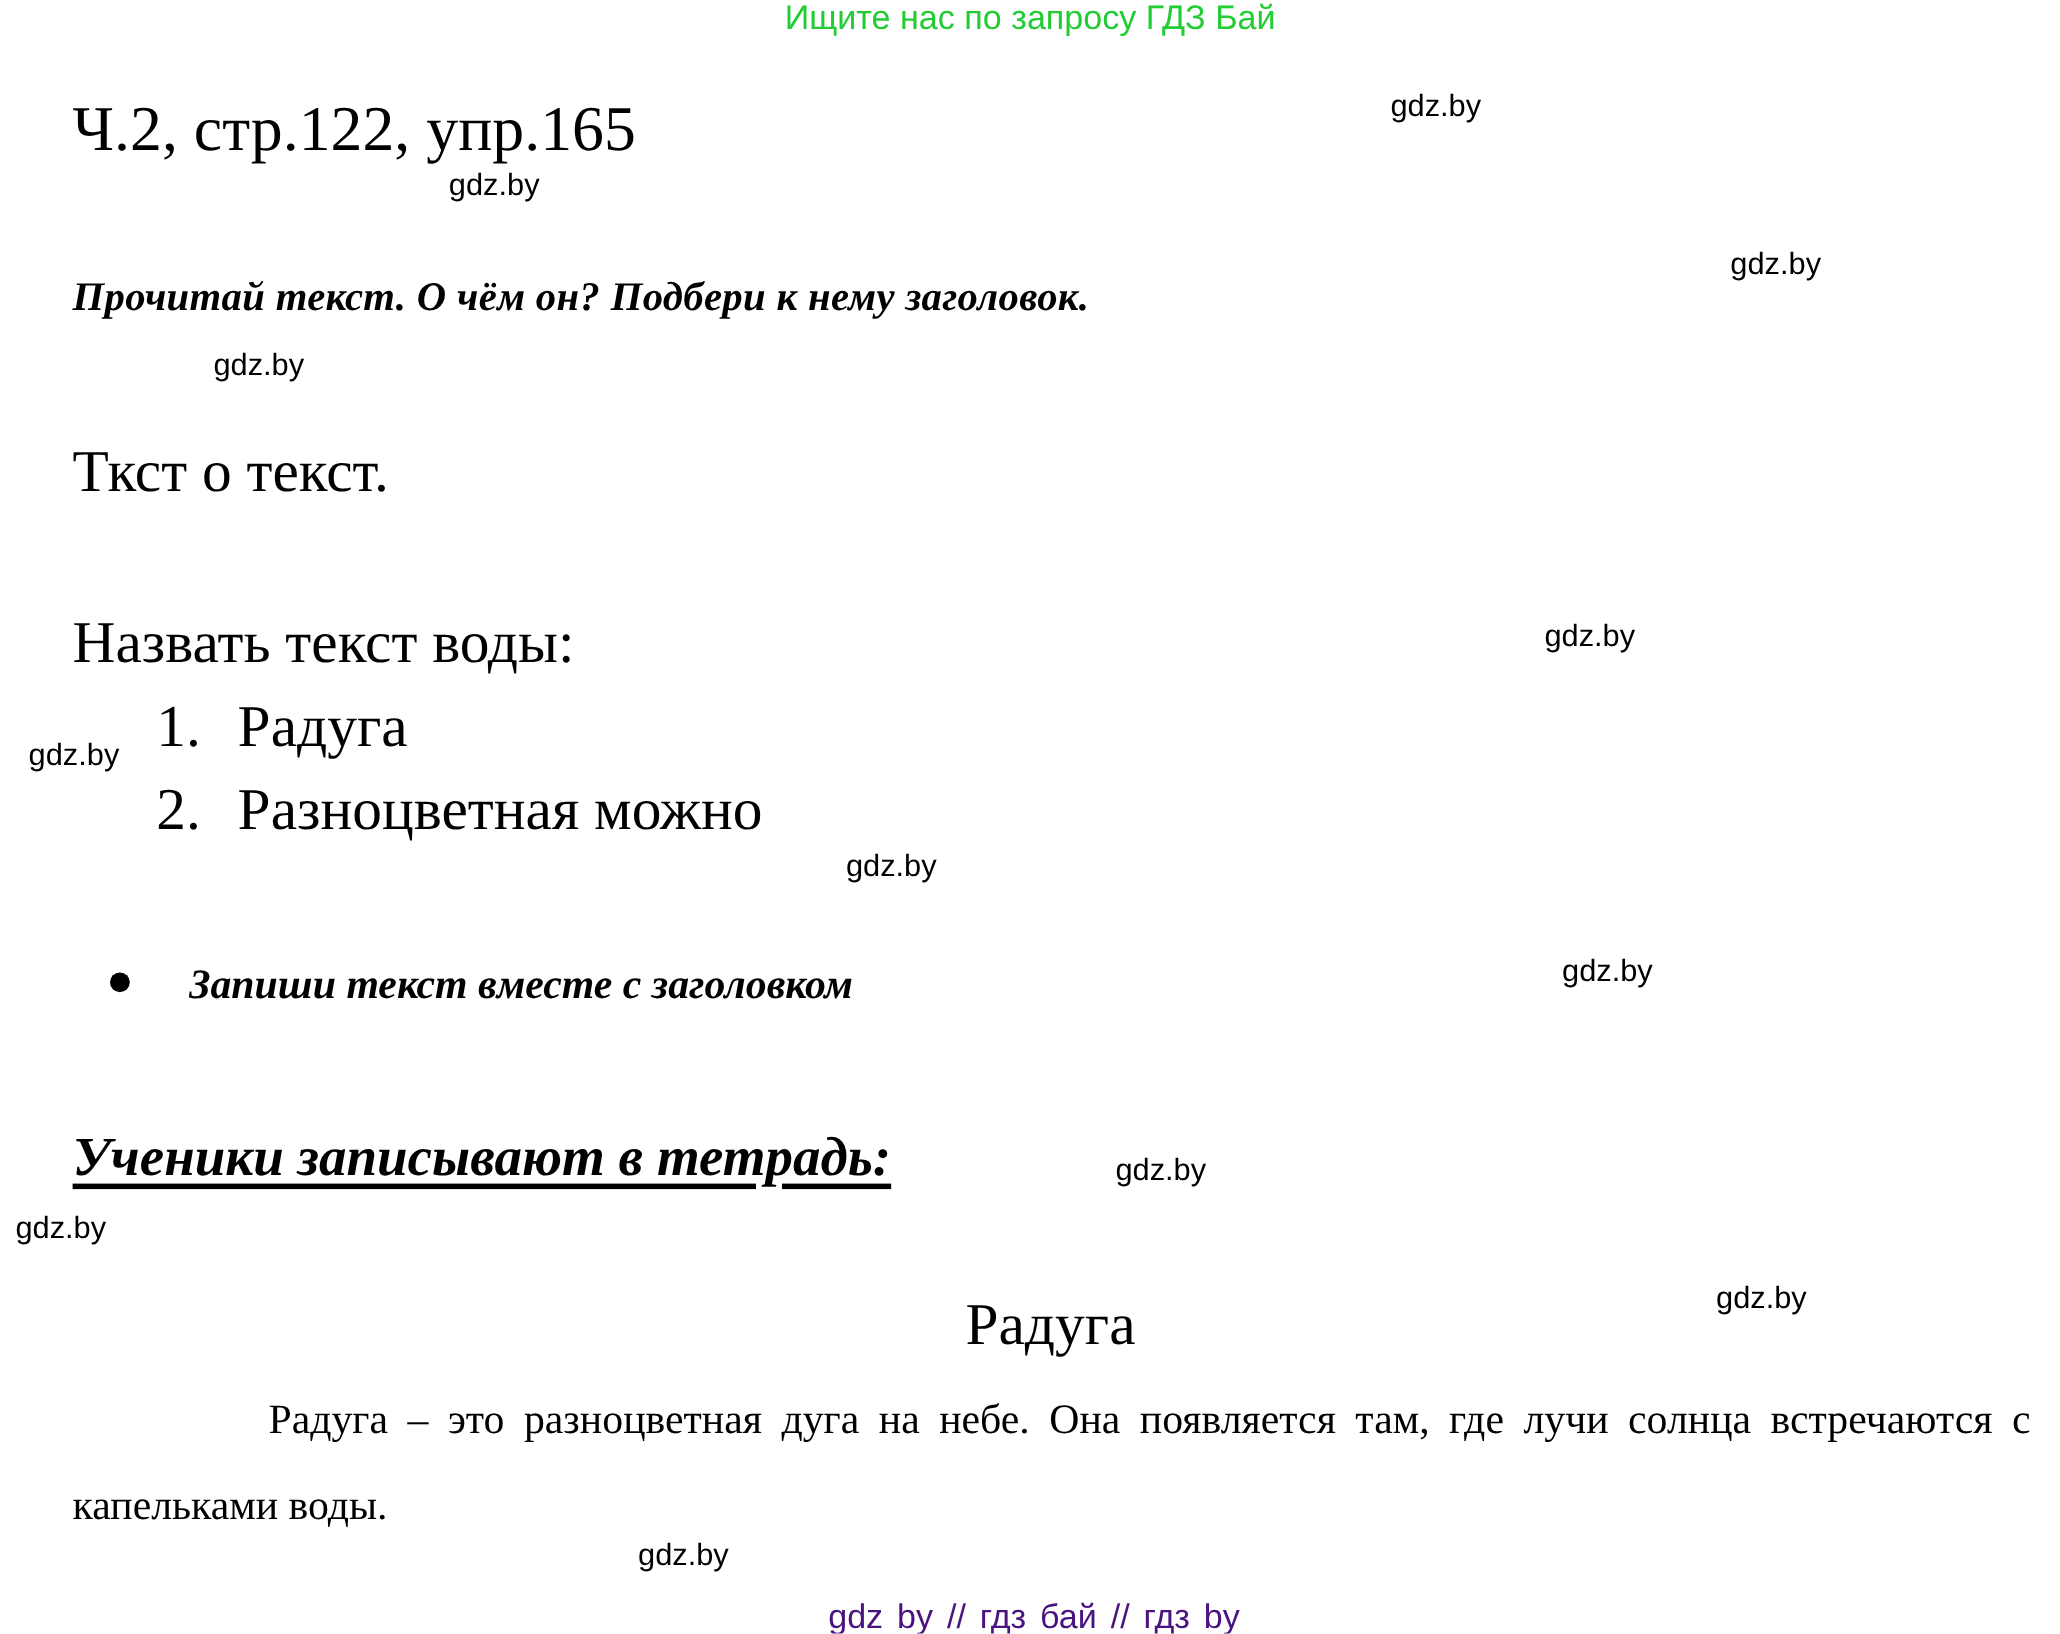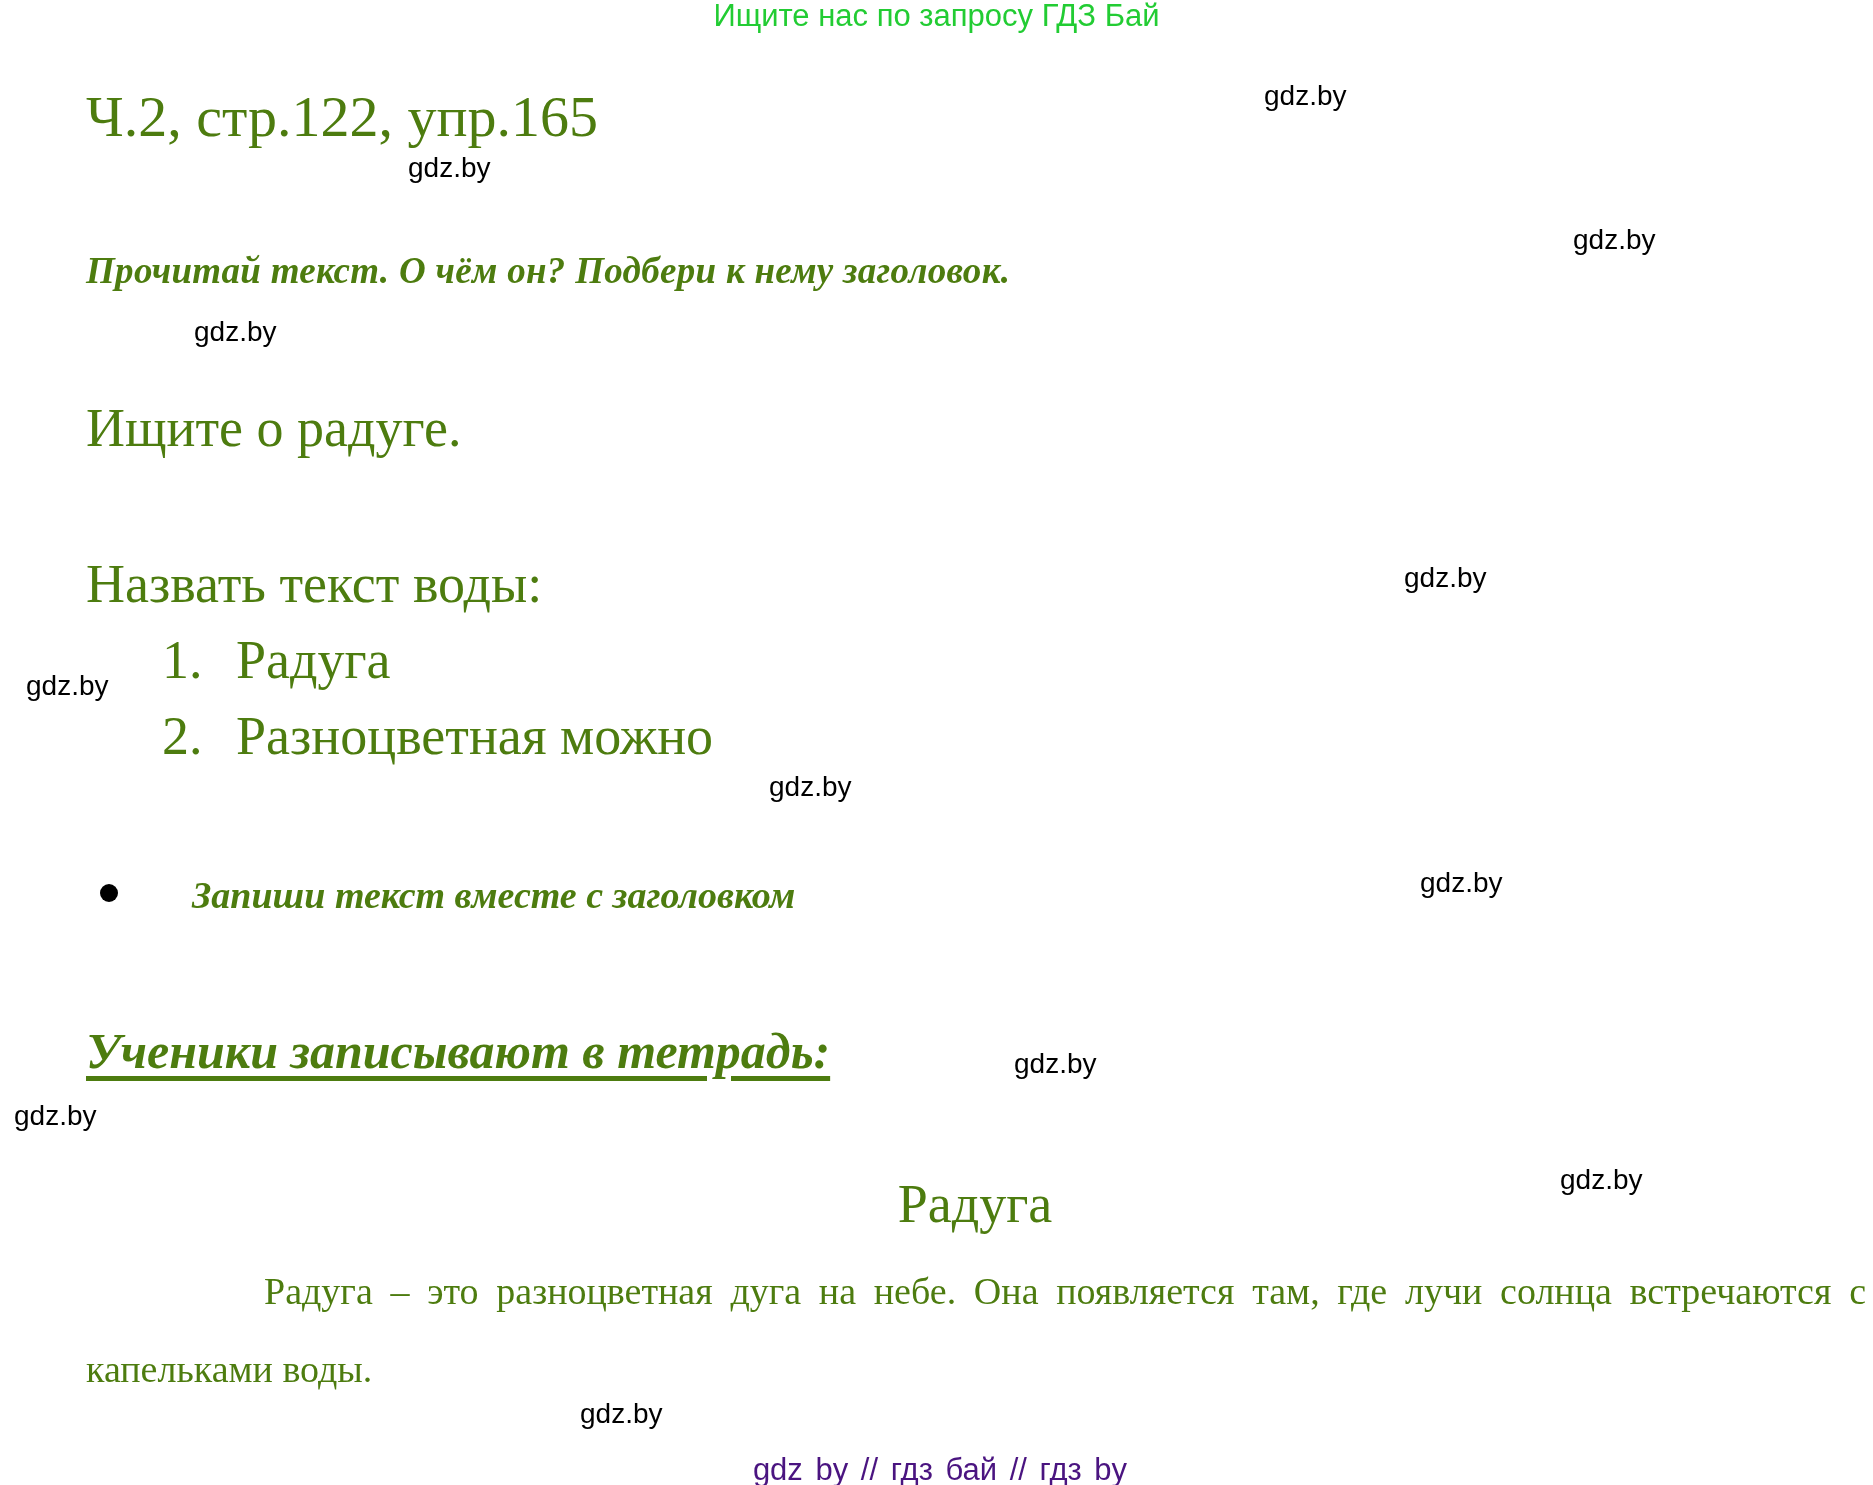--- a/index.html
+++ b/index.html
@@ -1,19 +1,19 @@
 <!DOCTYPE html>
 <html><head>
 <meta charset="utf-8">
 <style>
   html, body { margin: 0; padding: 0; background: #ffffff; }
   body { width: 1873px; height: 1485px; position: relative; overflow: hidden; }
   .abs { position: absolute; white-space: nowrap; }
   .banner { left: 0; width: 1873px; top: -2px; text-align: center; font-family: "Liberation Sans", sans-serif; font-size: 31px; line-height: 36px; }
-  .serif { font-family: "Liberation Serif", serif; color: #4d7c0f; margin-left: 20px; }
+  .serif { font-family: "Liberation Serif", serif; color: #000000; }
   .title { left: 66px; top: 82px; font-size: 58px; line-height: 70px; }
   .instr { left: 66px; top: 240px; font-size: 37px; line-height: 62px; font-weight: bold; font-style: italic; letter-spacing: 0.3px; }
   .plain { font-size: 54px; line-height: 64px; }
   .topic { left: 66px; top: 396px; }
   .naming { left: 66px; top: 552px; }
   .li-num { font-size: 54px; line-height: 64px; }
   .bullet-dot { left: 100px; top: 884px; width: 18px; height: 18px; border-radius: 50%; background: #000; }
   .bullet-text { left: 172px; top: 864px; font-size: 38px; line-height: 62px; font-weight: bold; font-style: italic; }
   .students { left: 66px; top: 1020px; font-size: 50px; line-height: 62px; font-weight: bold; font-style: italic; text-decoration: underline; text-decoration-thickness: 5px; text-underline-offset: 8px; text-align: center; }
   .heading-center { left: 0; width: 1910px; top: 1172px; text-align: center; font-size: 54px; line-height: 64px; }
@@ -23,21 +23,21 @@
 </style>
 </head>
 <body>
 
 <div class="abs banner" style="color:#22cc33;">Ищите нас по запросу ГДЗ Бай</div>
 
 <div class="abs serif title">Ч.2, стр.122, упр.165</div>
 
 <div class="abs serif instr">Прочитай текст. О чём он? Подбери к нему заголовок.</div>
 
-<div class="abs serif plain topic">Ищите о радуге.</div>
+<div class="abs serif plain topic">Ткст о текст.</div>
 
 <div class="abs serif plain naming">Назвать текст воды:</div>
 
 <div>
   <div class="abs serif li-num" style="left:142px; top:628px;">1.</div>
   <div class="abs serif plain" style="left:216px; top:628px;">Радуга</div>
   <div class="abs serif li-num" style="left:142px; top:704px;">2.</div>
   <div class="abs serif plain" style="left:216px; top:704px;">Разноцветная можно</div>
 </div>
 

